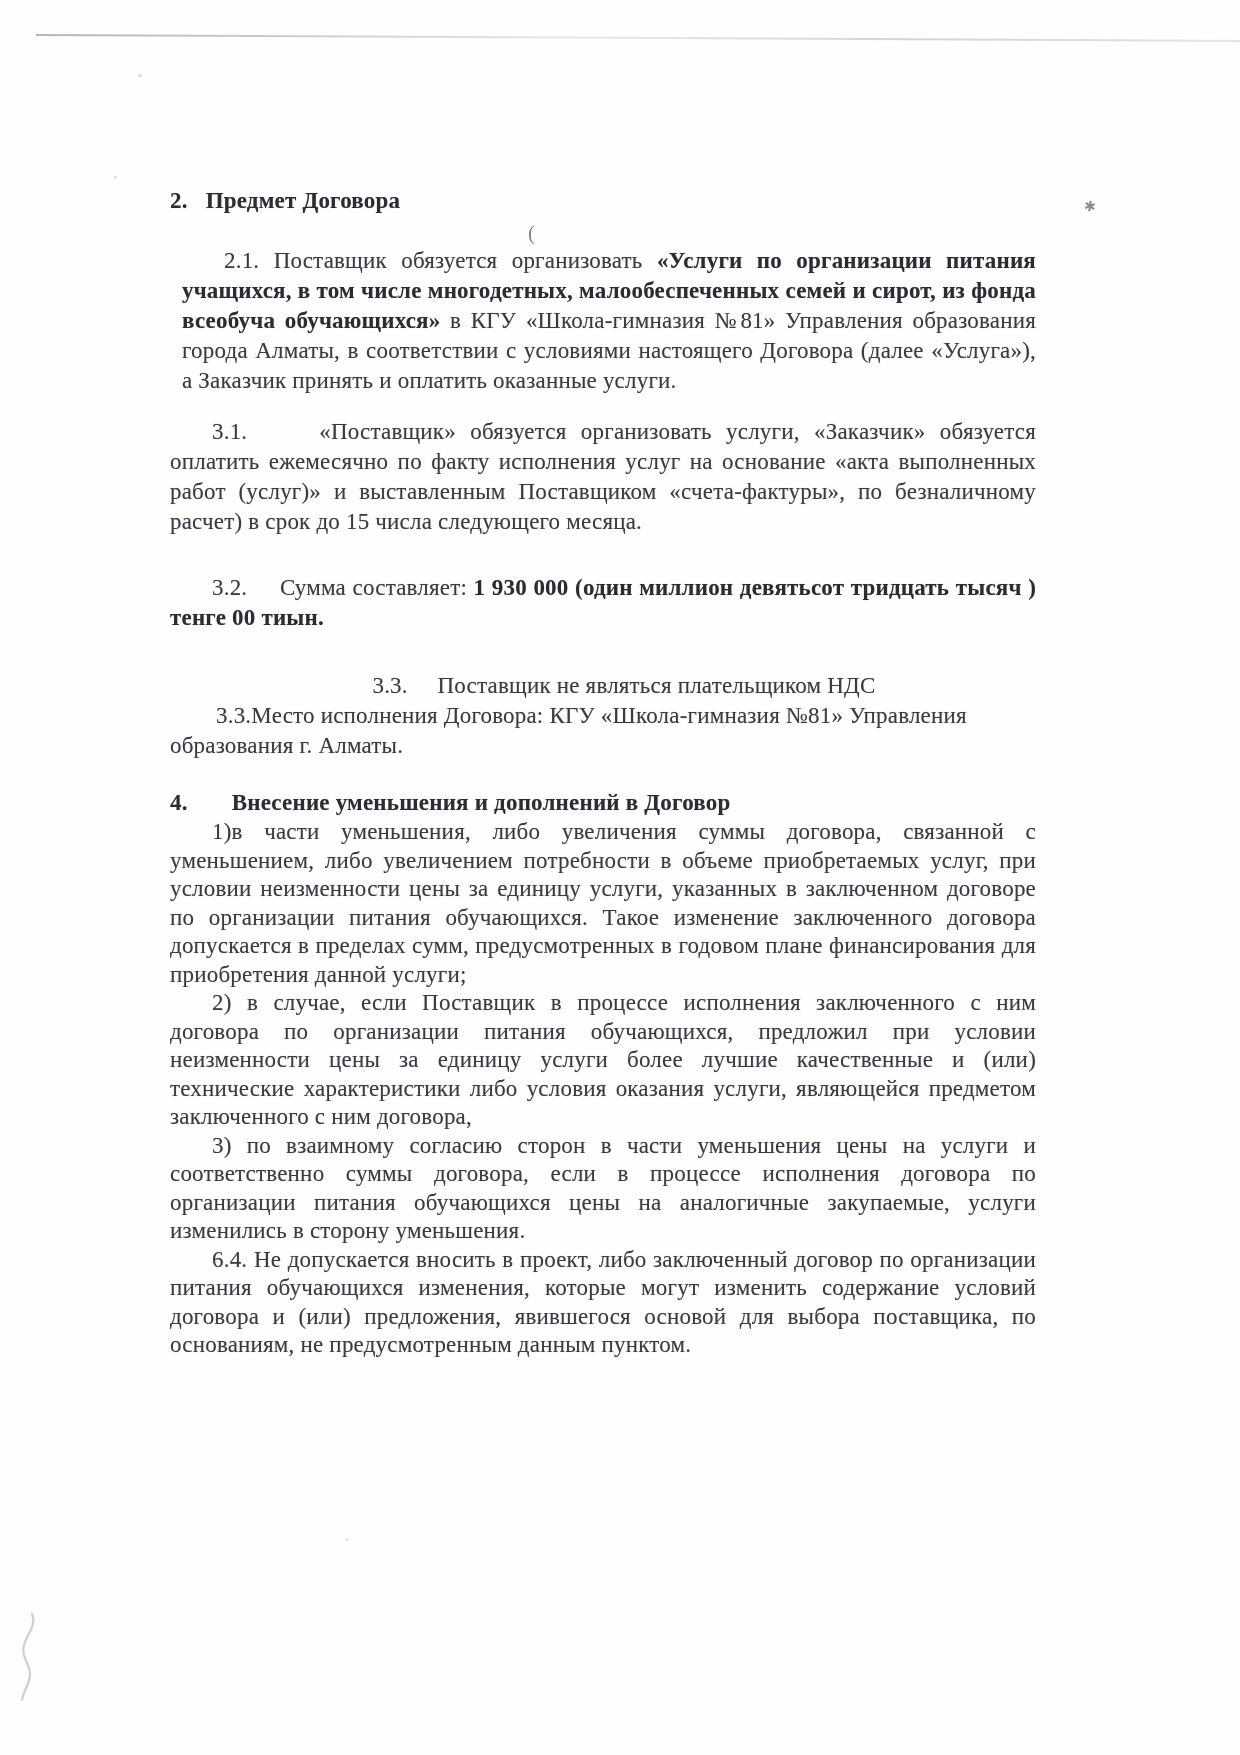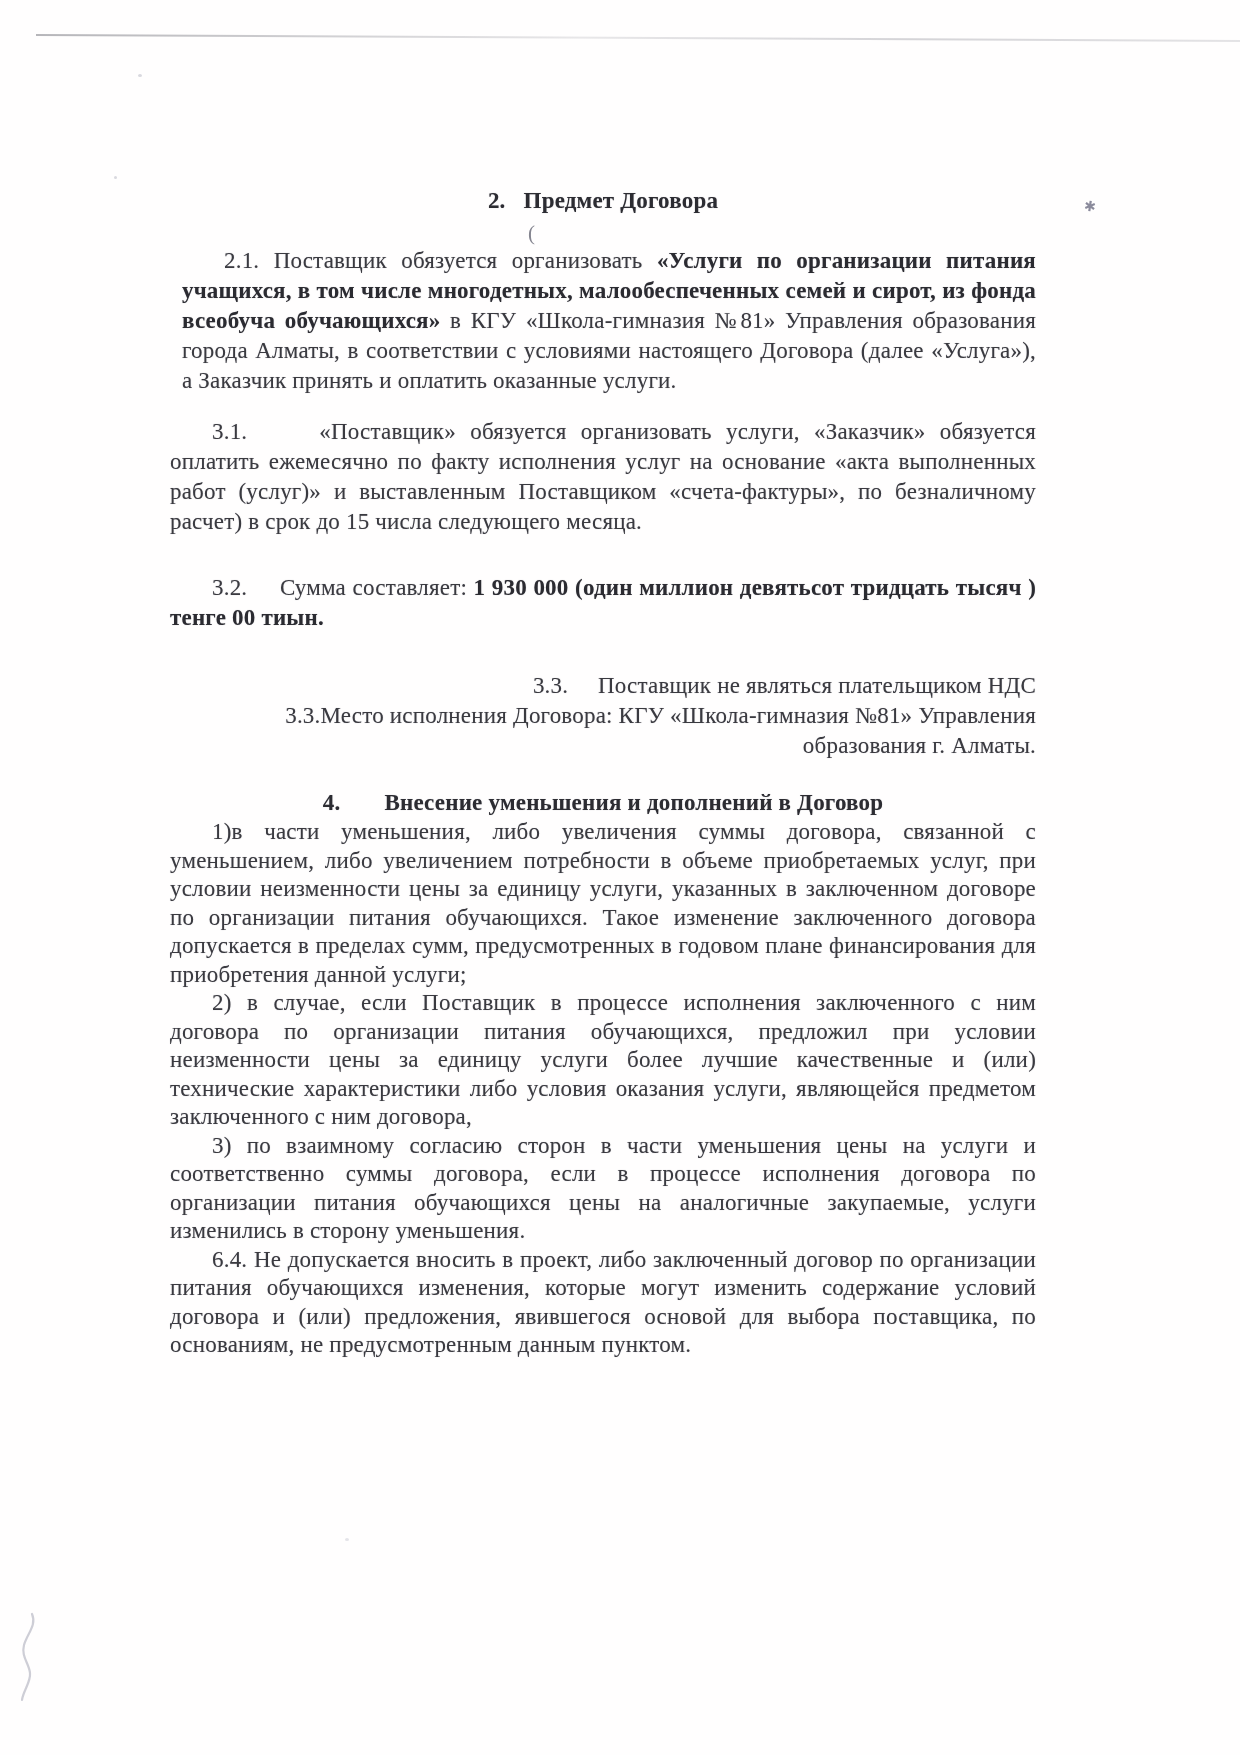--- a/index.html
+++ b/index.html
@@ -24,33 +24,33 @@
   .content {
     position: absolute;
     left: 170px; top: 186px; width: 866px;
     font-size: 23px;
     line-height: 30px;
     color: #3a3a40;
     text-align: justify;
     letter-spacing: 0.2px;
     text-shadow: 0 0 1px rgba(80,80,92,.38);
   }
-  .heading { text-align: center; font-weight: bold; color: #2c2c32; }
+  .heading { text-align: left; font-weight: bold; color: #2c2c32; }
   .heading .num { display: inline-block; }
   [data-block="h2"] .num { margin-right: 18px; }
   [data-block="h3"] .num { margin-right: 46px; }
   [data-block="h4"] .num { margin-right: 44px; }
   .para { text-indent: 42px; }
   .para .bold { font-weight: bold; color: #2b2b31; }
   [data-block="p21"]  { margin-top: 30px; margin-left: 12px; }
   [data-block="h3"]   { margin-top: 17px; }
   [data-block="p31"]  { margin-top: 21px; }
   [data-block="p32"]  { margin-top: 36px; }
-  [data-block="p33a"] { margin-top: 38px; text-align: right; }
-  [data-block="p33b"] { text-align: right; text-indent: 46px; }
+  [data-block="p33a"] { margin-top: 38px; text-align: center; }
+  [data-block="p33b"] { text-align: left; text-indent: 46px; }
   [data-block="h4"]   { margin-top: 27px; }
   [data-block="p41"]  { margin-top: 26px; }
   [data-block="p41"], [data-block="i1"], [data-block="i2"],
   [data-block="i3"], [data-block="p42"], [data-block="pfinal"] { line-height: 28.5px; }
   [data-block="pfinal"] { text-indent: 50px; }
   
   .mark-paren {
     position: absolute; left: 528px; top: 221px;
     font-size: 21px; color: #84848f; font-family: "Liberation Serif", serif;
   }

